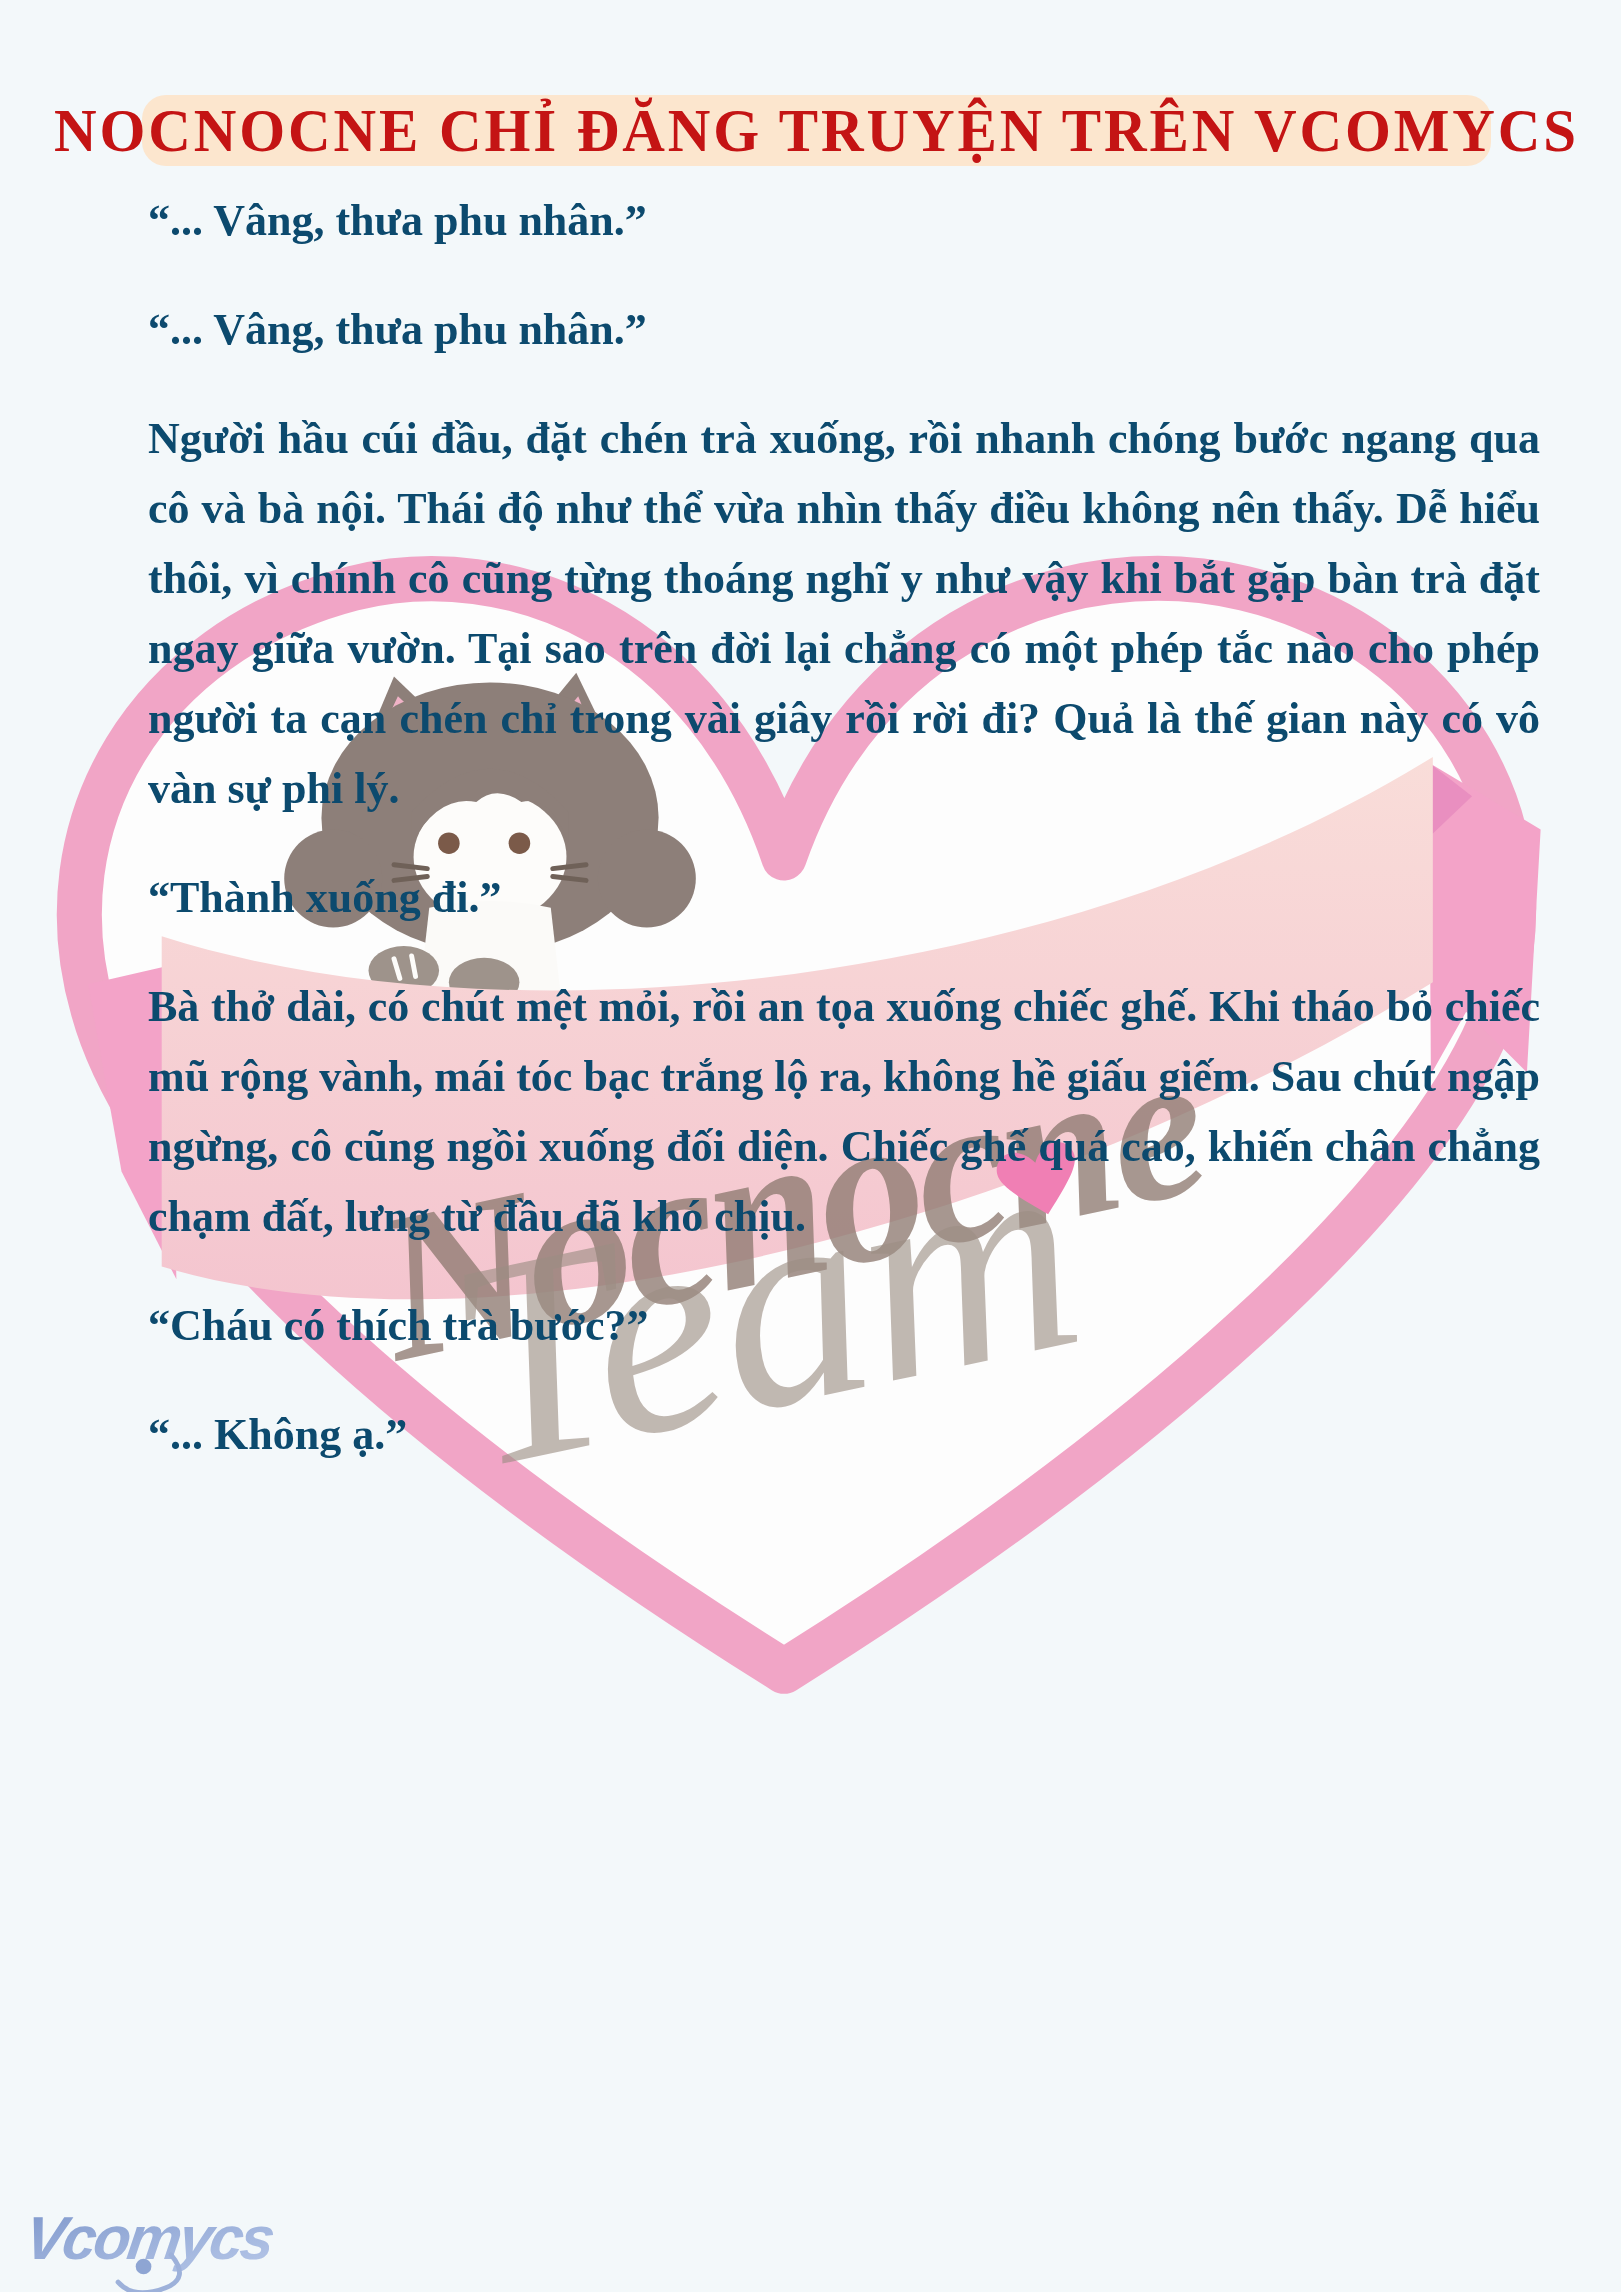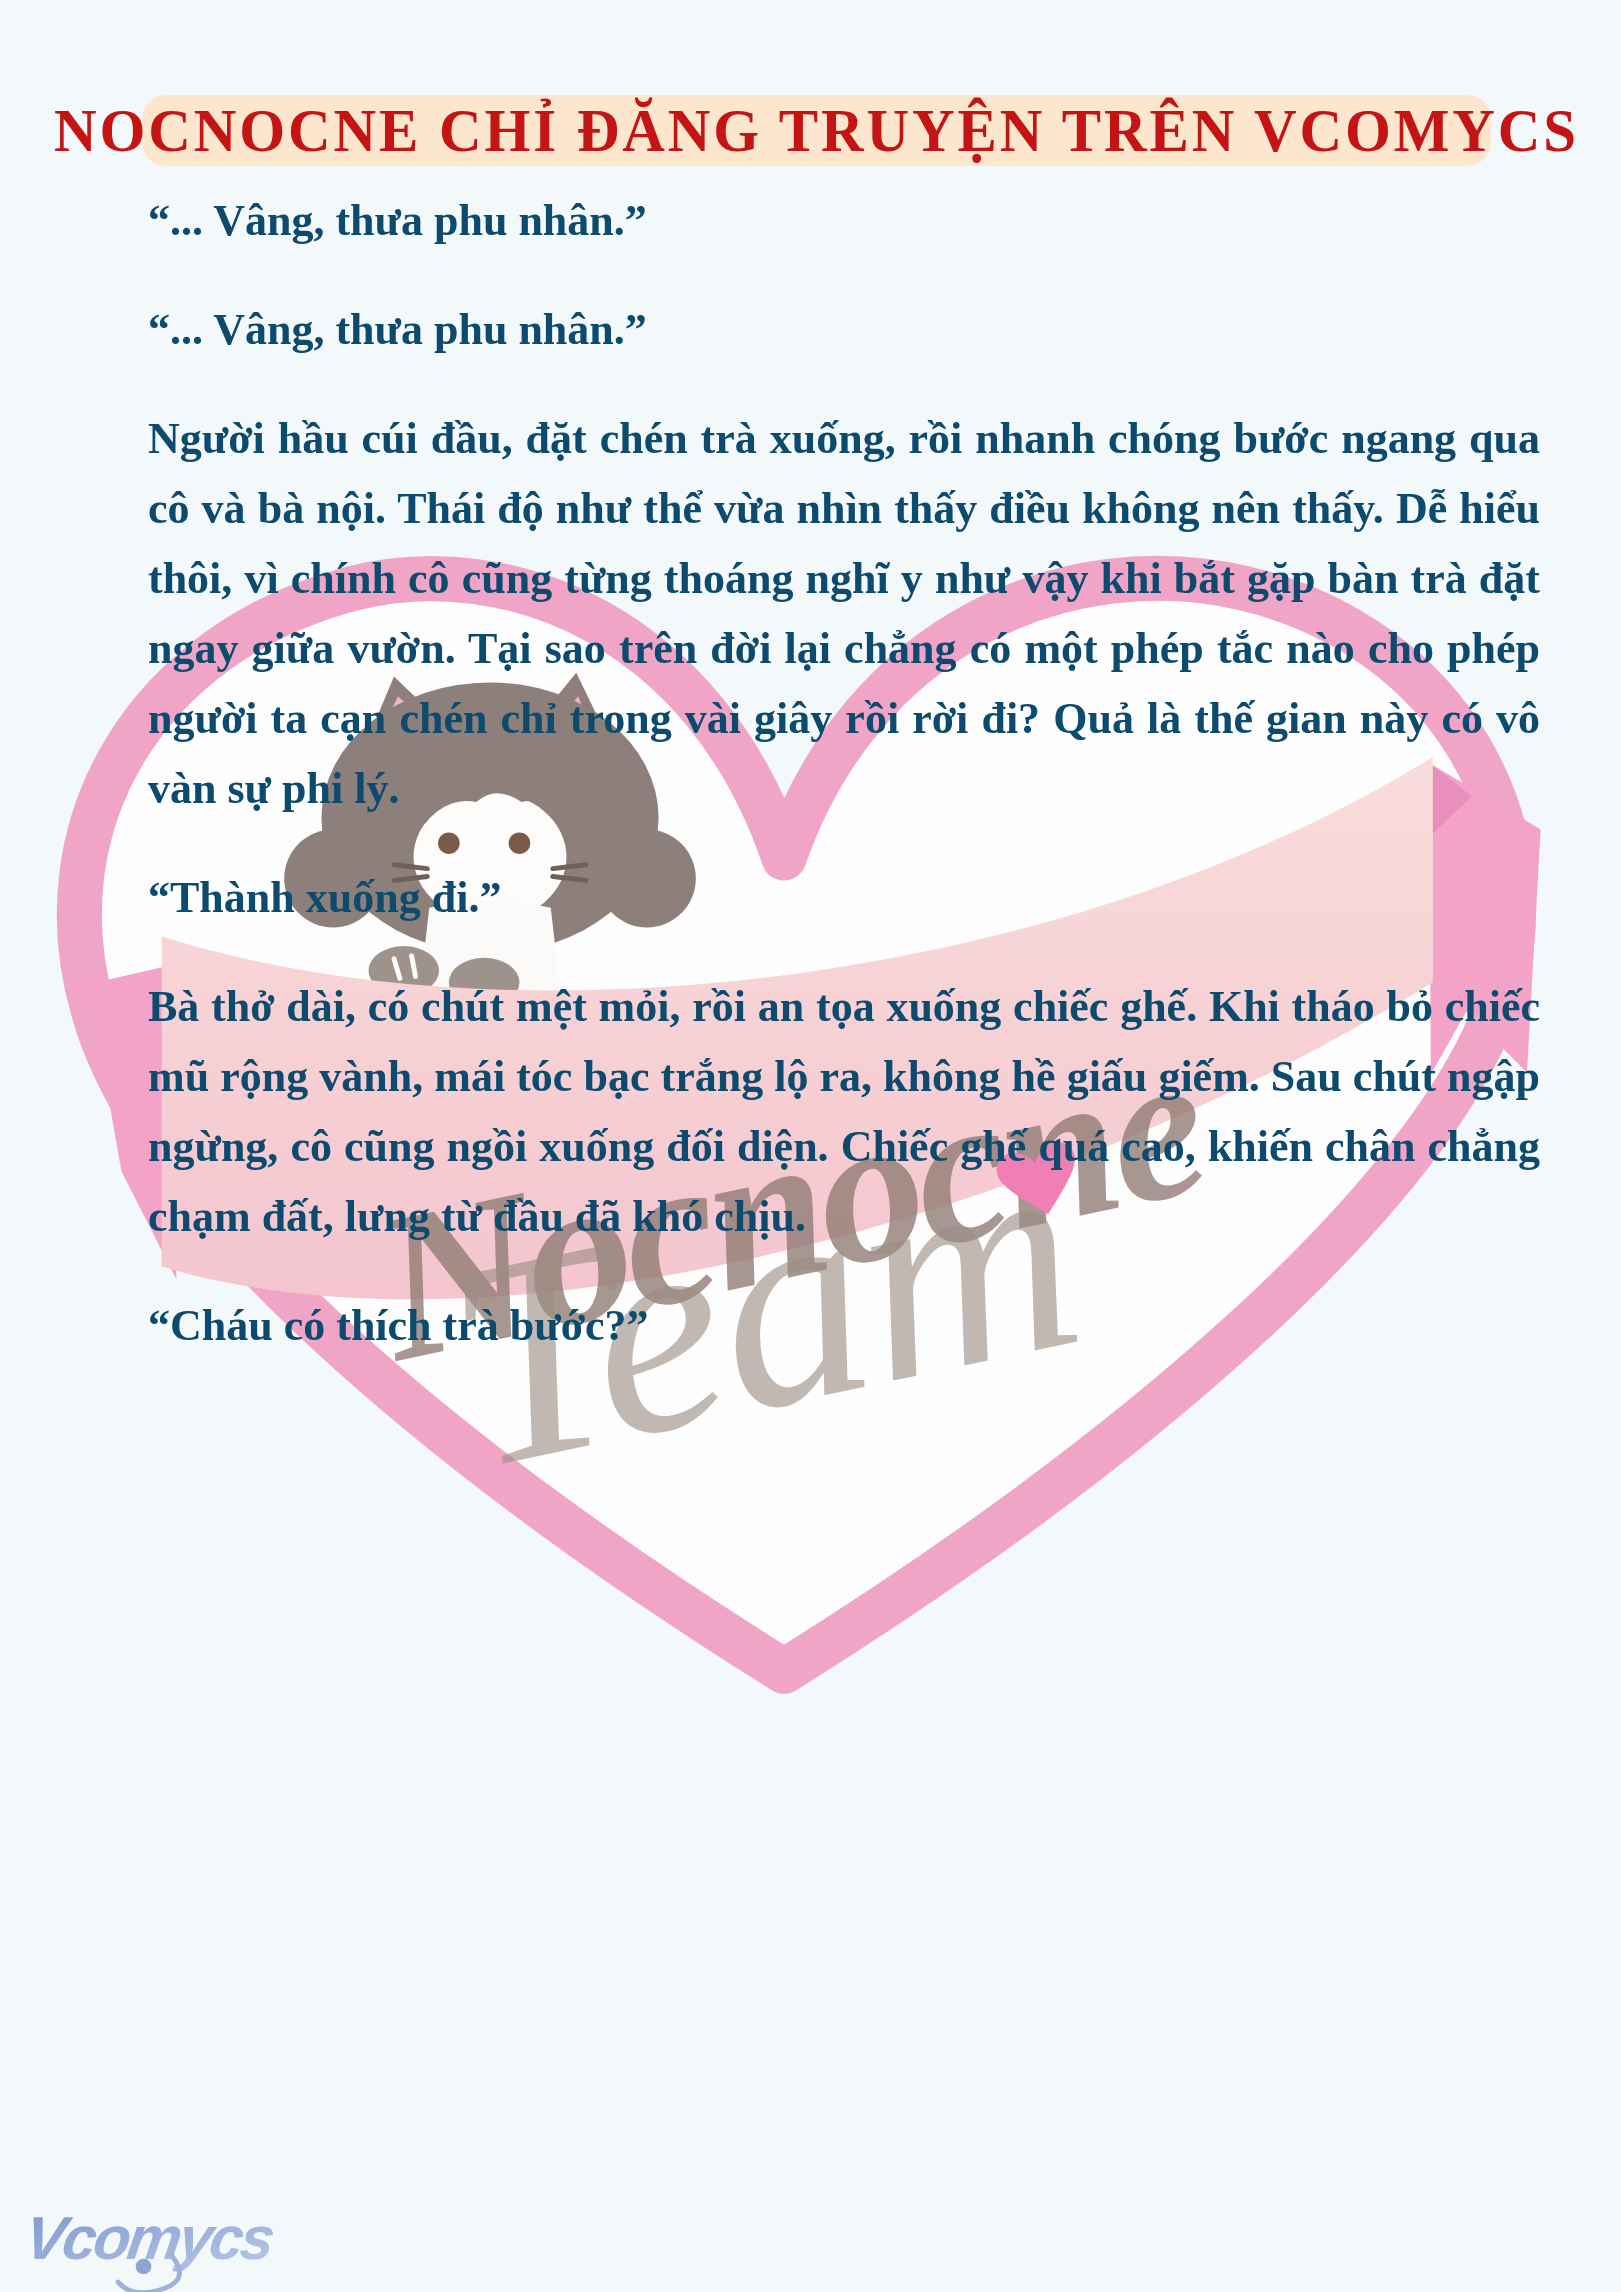--- a/index.html
+++ b/index.html
@@ -102,20 +102,21 @@
     <span>NOCNOCNE CHỈ ĐĂNG TRUYỆN TRÊN VCOMYCS</span>
   </header>
 
   <main class="story">
       <p>“... Vâng, thưa phu nhân.”</p>
       <p>“... Vâng, thưa phu nhân.”</p>
       <p>Người hầu cúi đầu, đặt chén trà xuống, rồi nhanh chóng bước ngang qua cô và bà nội. Thái độ như thể vừa nhìn thấy điều không nên thấy. Dễ hiểu thôi, vì chính cô cũng từng thoáng nghĩ y như vậy khi bắt gặp bàn trà đặt ngay giữa vườn. Tại sao trên đời lại chẳng có một phép tắc nào cho phép người ta cạn chén chỉ trong vài giây rồi rời đi? Quả là thế gian này có vô vàn sự phi lý.</p>
       <p>“Thành xuống đi.”</p>
       <p>Bà thở dài, có chút mệt mỏi, rồi an tọa xuống chiếc ghế. Khi tháo bỏ chiếc mũ rộng vành, mái tóc bạc trắng lộ ra, không hề giấu giếm. Sau chút ngập ngừng, cô cũng ngồi xuống đối diện. Chiếc ghế quá cao, khiến chân chẳng chạm đất, lưng từ đầu đã khó chịu.</p>
       <p>“Cháu có thích trà bước?”</p>
+      <p>“... Không ạ.”</p>
     </main>
 
   <svg class="logo" viewBox="0 0 300 100" xmlns="http://www.w3.org/2000/svg">
     <text x="8" y="66" transform="skewX(-8)" font-family="Liberation Sans, DejaVu Sans, sans-serif" font-weight="bold" font-style="italic" font-size="62" letter-spacing="-3" fill="url(#logoGrad)">Vcomycs</text>
     <path d="M 150 62 q 20 24 -6 34 q -32 12 -48 -6" stroke="#9db1da" stroke-width="5" fill="none" stroke-linecap="round"></path>
     <circle cx="122" cy="74" r="8" fill="#8ea5d3"></circle>
   </svg>
 
 </div>
 

